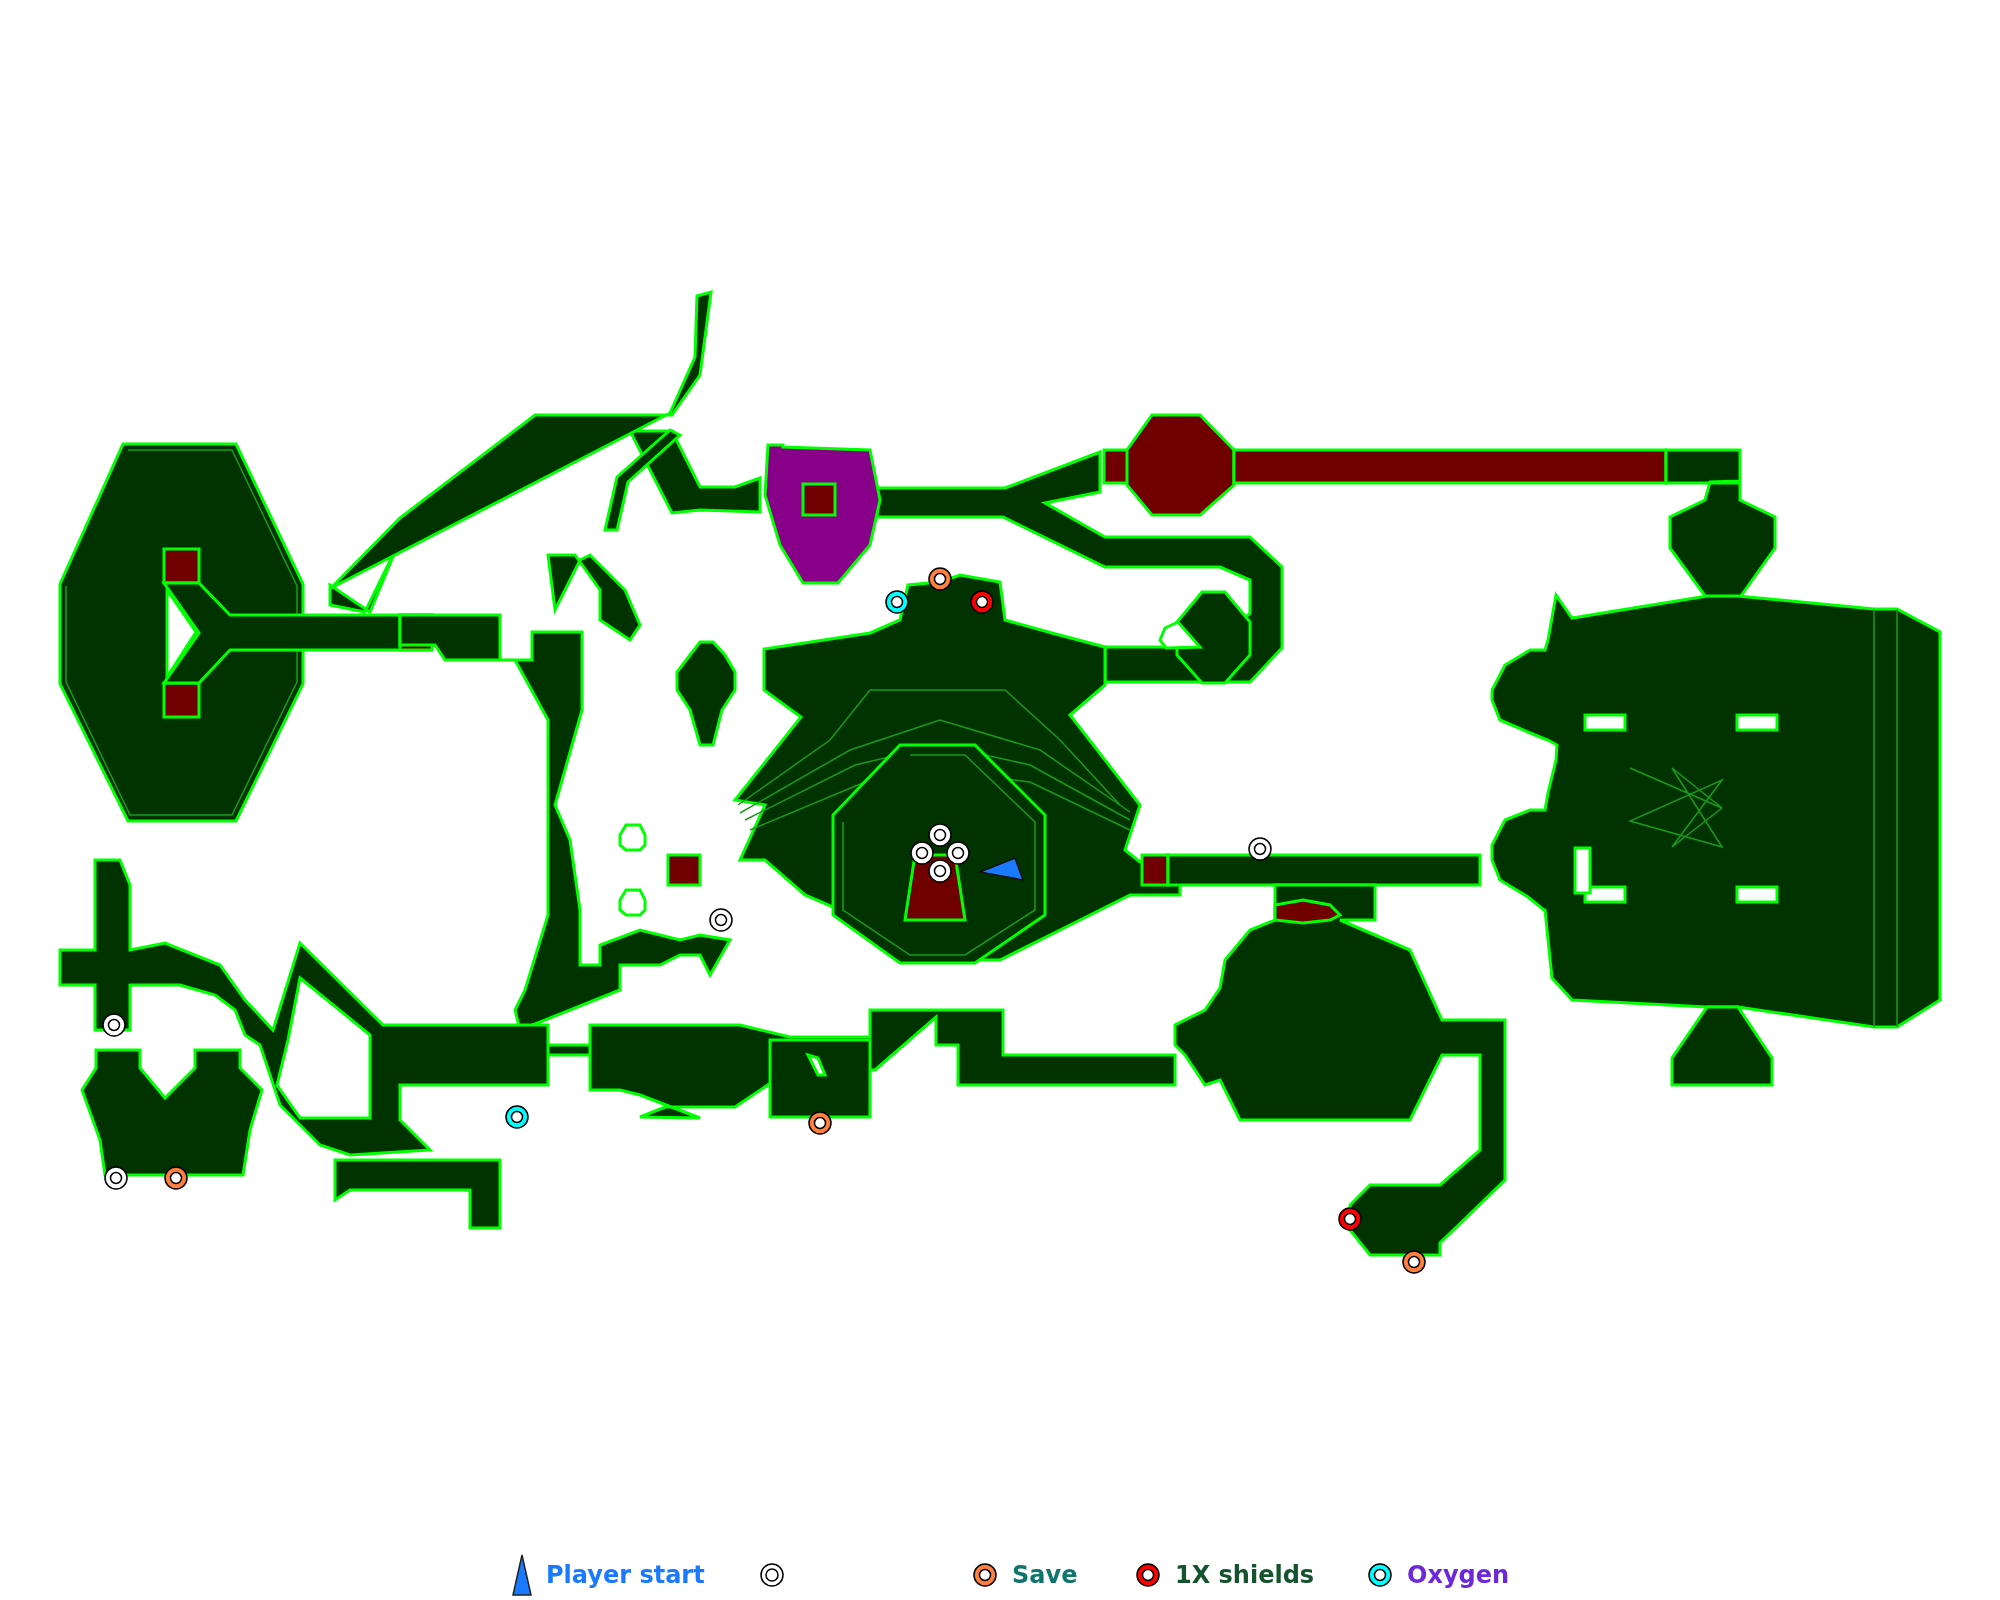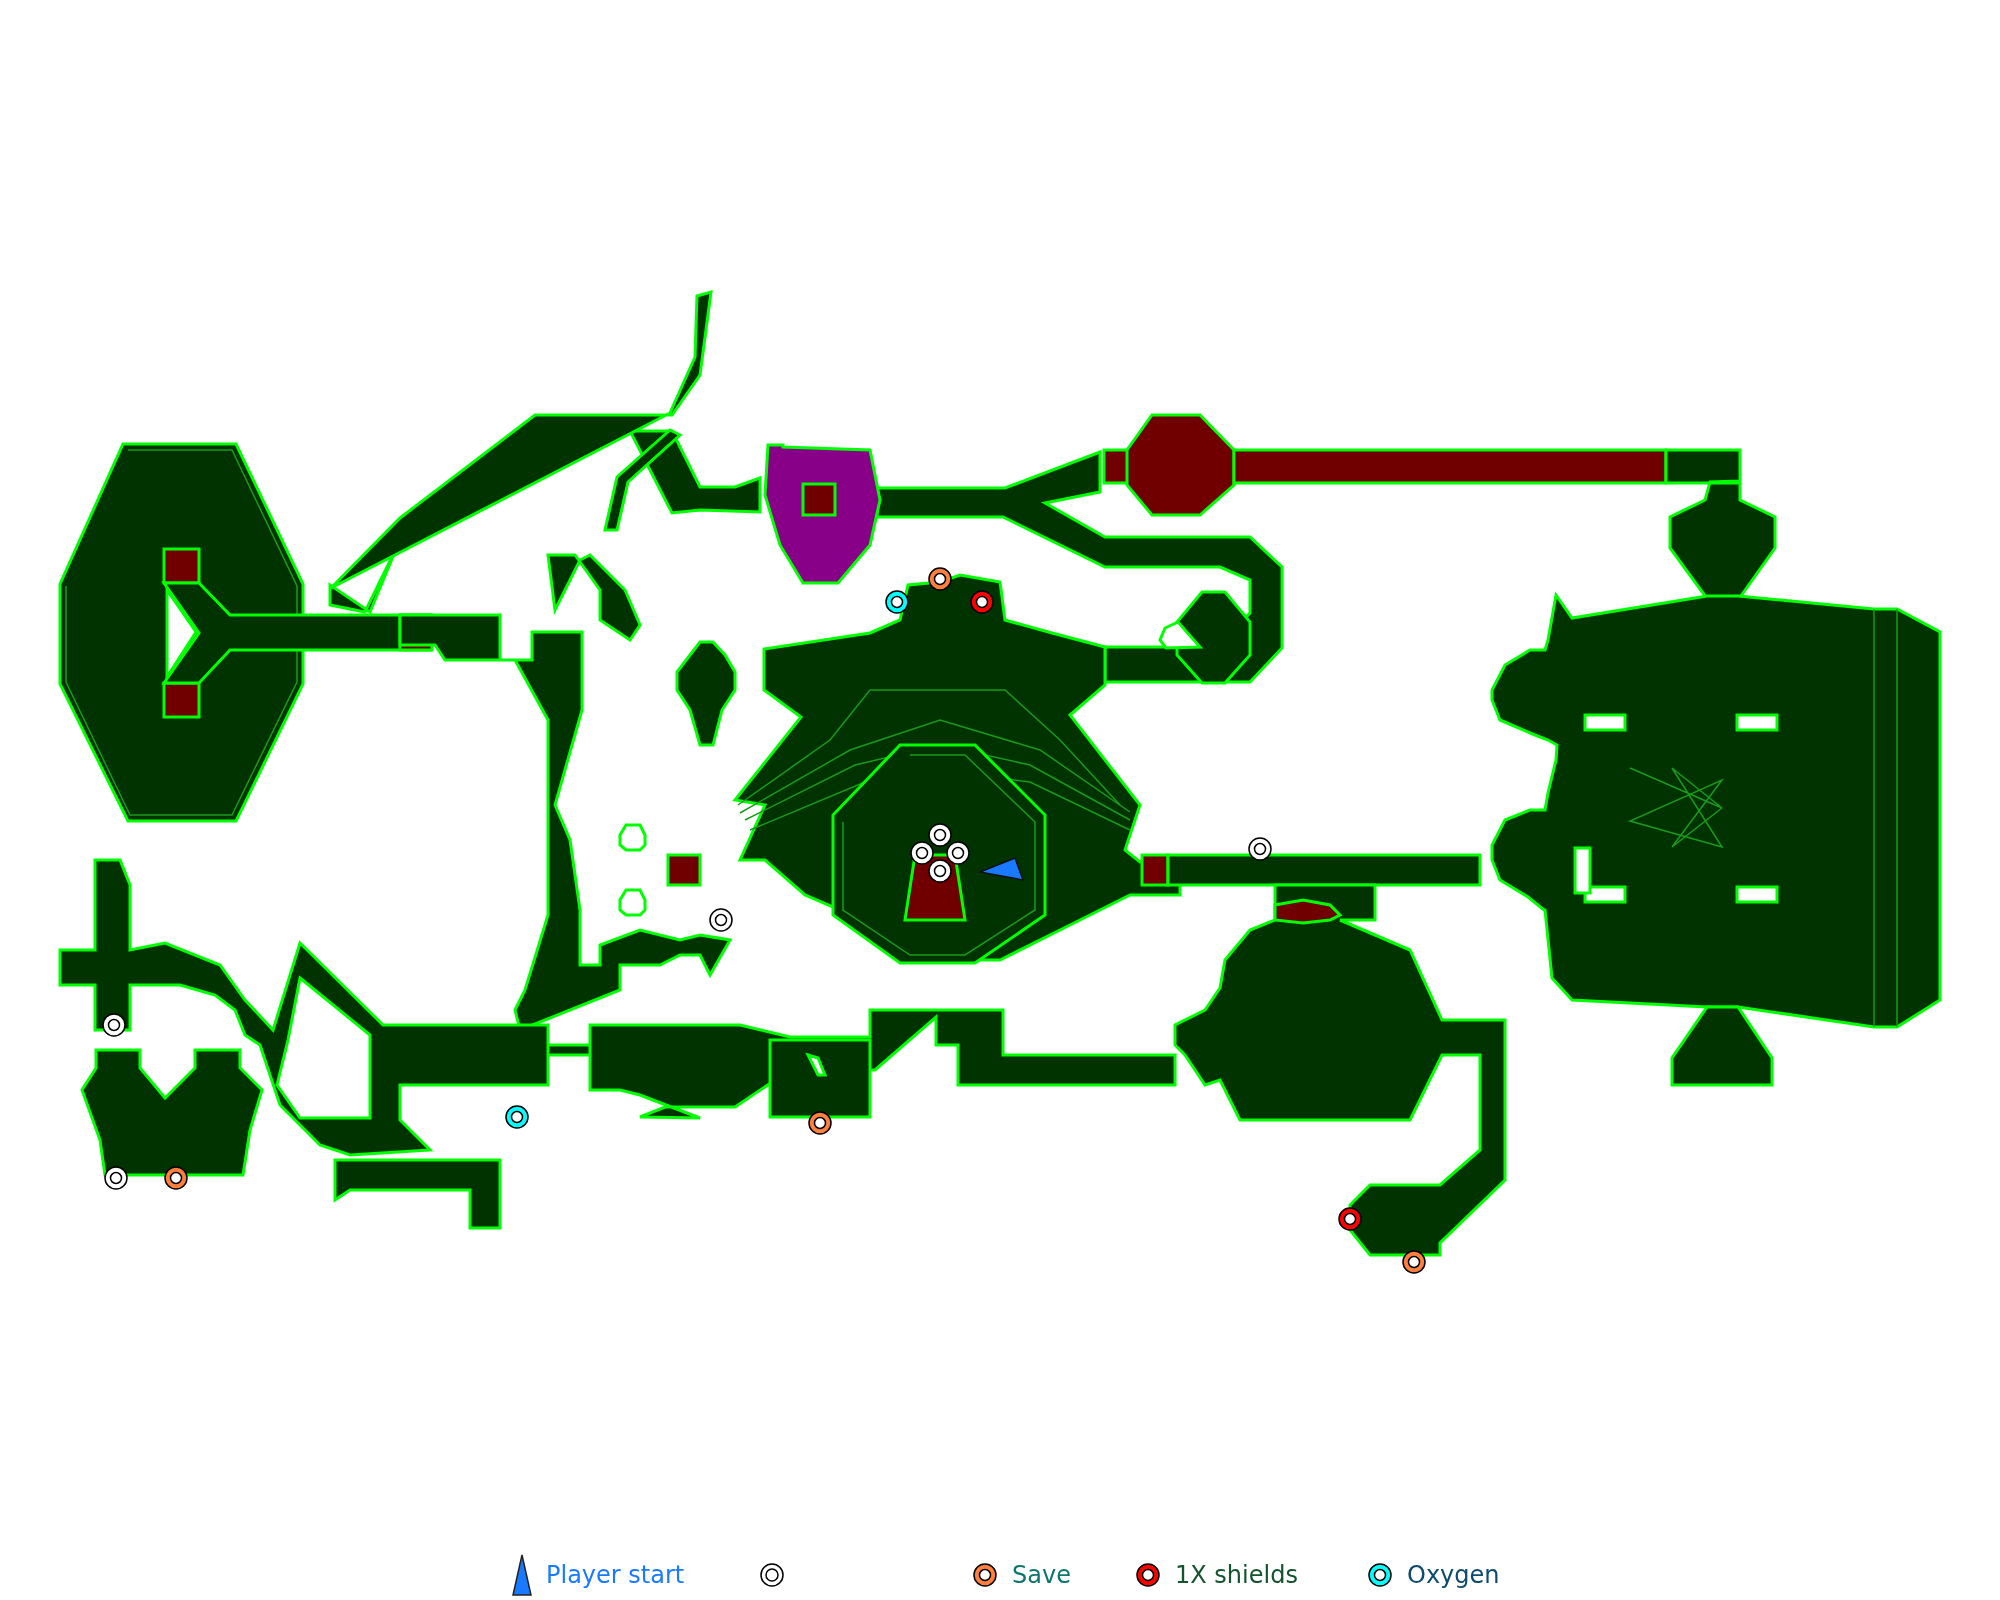--- a/index.html
+++ b/index.html
@@ -3,21 +3,21 @@
 <meta charset="utf-8">
 <style>
   html, body { margin: 0; padding: 0; background: #ffffff; }
   body { width: 2000px; height: 1600px; position: relative; overflow: hidden; font-family: "DejaVu Sans", sans-serif; }
   #map { position: absolute; left: 0; top: 0; width: 2000px; height: 1600px; }
   .poly { fill: #003300; stroke: #00ff00; stroke-width: 3; stroke-linejoin: miter; }
   .red { fill: #700000; stroke: #00ff00; stroke-width: 3; }
   .purple { fill: #880088; stroke: #00ff00; stroke-width: 3; }
   .hole { fill: #ffffff; stroke: #00ff00; stroke-width: 3; }
   .thin { fill: none; stroke: #1a9a1a; stroke-width: 1.5; }
-  .legend { position: absolute; top: 1550px; left: 0; width: 1804px; height: 50px; }
+  .legend { position: absolute; top: 1550px; left: 0; width: 1804px; height: 50px; font-weight: bold; }
   .legend-item { position: absolute; top: 0; height: 50px; display: flex; align-items: center; font-size: 24px; }
   .legend-item svg { margin-right: 12px; }
 </style>
 </head>
 <body>
 
 <svg id="map" viewBox="0 0 2000 1600" xmlns="http://www.w3.org/2000/svg">
   <g id="rooms">
       <polygon class="poly" points="123,444 236,444 303,584 303,684 236,821 128,821 60,684 60,584"></polygon>
       <polyline class="thin" points="128,450 232,450 297,586 297,682 232,815 130,815 66,682 66,586"></polyline>
@@ -169,16 +169,16 @@
         <circle cx="15" cy="15" r="11" fill="#ff0000" stroke="#000" stroke-width="1.5"></circle>
         <circle cx="15" cy="15" r="5.5" fill="#fff" stroke="#000" stroke-width="1.5"></circle>
       </svg>
     <span style="color:#14532d">1X shields</span>
   </div>
   <div class="legend-item" style="left:1365px">
     <svg width="30" height="30">
         <circle cx="15" cy="15" r="11" fill="#00ffff" stroke="#000" stroke-width="1.5"></circle>
         <circle cx="15" cy="15" r="5.5" fill="#fff" stroke="#000" stroke-width="1.5"></circle>
       </svg>
-    <span style="color:#0c4a6e">Oxygen</span>
+    <span style="color:#6d28d9">Oxygen</span>
   </div>
 
 </div>
 
 </body></html>

